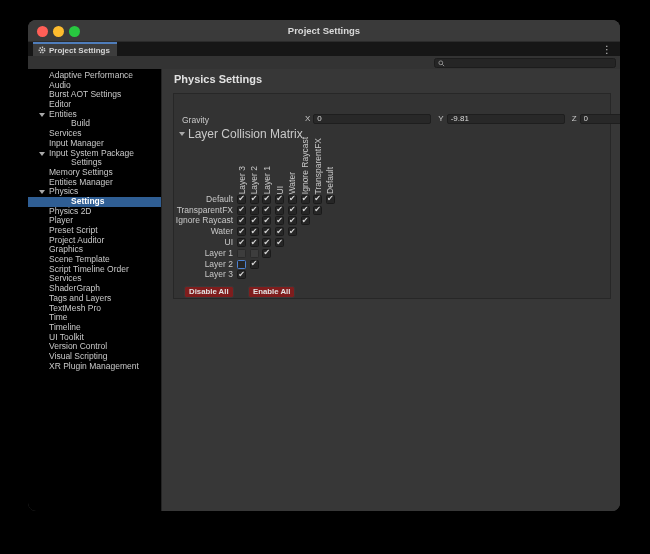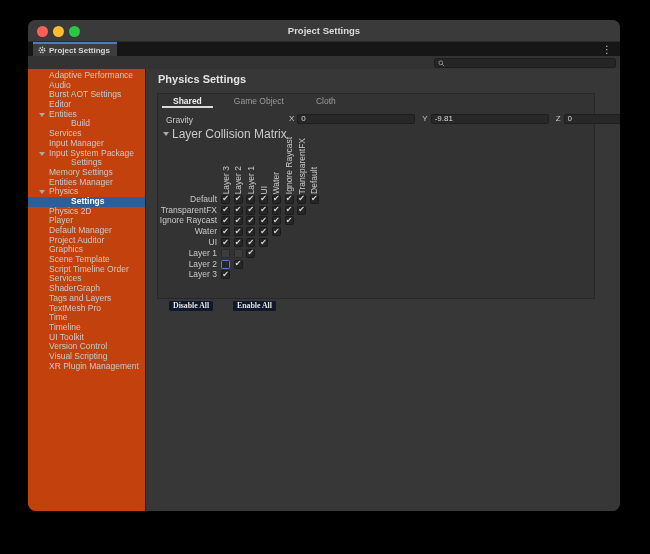--- a/index.html
+++ b/index.html
@@ -25,21 +25,21 @@
 
   
   .searchrow { position:relative; height:13px; background:#333333; }
   .searchbox { position:absolute; left:406px; top:2px; width:182px; height:10px; background:#252525;
                border:1px solid #1c1c1c; border-radius:2.5px; display:flex; align-items:center; padding:0 3px; }
   .searchbox input { flex:1; background:transparent; border:none; outline:none; color:#cfcfcf;
                      font-size:7.5px; font-family:inherit; height:8px; }
 
   
   .content { position:absolute; top:49px; left:0; right:0; bottom:0; display:flex; }
-  .sidebar { width:118px; background:#c2410c; border-right:1px solid #242424; padding-top:2px; position:relative; }
+  .sidebar { width:134px; background:#000000; border-right:1px solid #242424; padding-top:2px; position:relative; }
   .sb-item { position:relative; height:9.7px; line-height:9.7px; font-size:8.5px; color:#c9c9c9;
              white-space:nowrap; cursor:default; }
   .sb-item.selected { background:#2f5e94; color:#ffffff; font-weight:600; }
   .sb-arrow { position:absolute; left:11px; top:3.2px; width:0; height:0;
               border-left:3.5px solid transparent; border-right:3.5px solid transparent;
               border-top:4px solid #a9a9a9; }
   .sb-label { position:absolute; top:0; }
   .sb-l0 { left:21px; } .sb-l1 { left:43px; }
 
   .main { flex:1; position:relative; background:#373737; }
@@ -71,23 +71,23 @@
                     font-size:8.5px; color:#c9c9c9; white-space:nowrap; }
   .row-label { position:absolute; left:0; width:59px; text-align:right; font-size:8.5px;
                color:#c9c9c9; line-height:9.5px; white-space:nowrap; }
   .cbox { position:absolute; width:9px; height:9px; display:flex; align-items:center; justify-content:center;
           border-radius:1.5px; cursor:default; }
   .cbox.checked { background:#262626; border:1px solid #1a1a1a; }
   .cbox.unchecked { background:#3d3d3d; border:1px solid #2a2a2a; }
   .cbox.focused { background:#262626; border:1px solid #4e83d4; }
   .cbox .tick { font-size:8px; line-height:8px; color:#d6d6d6; font-family:"DejaVu Sans",sans-serif; }
 
-  .mtx-btn { position:absolute; top:192px; height:11.5px; background:#0f172a; border:1px solid #393939;
+  .mtx-btn { position:absolute; top:192px; height:11.5px; background:#7f1d1d; border:1px solid #393939;
              border-radius:2.5px; font-size:7.8px; font-weight:600; color:#e3e3e3;
-             font-family:Liberation Serif, serif; padding:0 4px; line-height:9px; cursor:default;margin-top:14px; }
+             font-family:Liberation Sans, sans-serif; padding:0 4px; line-height:9px; cursor:default; }
 </style>
 </head>
 <body>
 
 <div class="stage">
   <div class="window">
 
     <div class="titlebar">
       <div class="tl" style="left:9px;  background:#ff5f57;"></div>
       <div class="tl" style="left:25px; background:#febc2e;"></div>
@@ -163,21 +163,21 @@
           <div class="sb-item selected">
             <span class="sb-label sb-l1">Settings</span>
           </div>
           <div class="sb-item">
             <span class="sb-label sb-l0">Physics 2D</span>
           </div>
           <div class="sb-item">
             <span class="sb-label sb-l0">Player</span>
           </div>
           <div class="sb-item">
-            <span class="sb-label sb-l0">Default Manager</span>
+            <span class="sb-label sb-l0">Preset Script</span>
           </div>
           <div class="sb-item">
             <span class="sb-label sb-l0">Project Auditor</span>
           </div>
           <div class="sb-item">
             <span class="sb-label sb-l0">Graphics</span>
           </div>
           <div class="sb-item">
             <span class="sb-label sb-l0">Scene Template</span>
           </div>
@@ -213,25 +213,20 @@
           </div>
           <div class="sb-item">
             <span class="sb-label sb-l0">XR Plugin Management</span>
           </div>
         </div>
 
       <div class="main">
         <div class="main-title">Physics Settings</div>
 
         <div class="groupbox">
-          <div class="tabsrow">
-            <div class="gtab active">Shared</div>
-            <div class="gtab">Game Object</div>
-            <div class="gtab">Cloth</div>
-          </div>
 
           <div class="gravity-label">Gravity</div>
           <div class="axes">
             <div class="axis">
               <span class="axis-letter">X</span>
               <input value="0" style="">
             </div>
             <div class="axis">
               <span class="axis-letter">Y</span>
               <input value="-9.81" style="">

